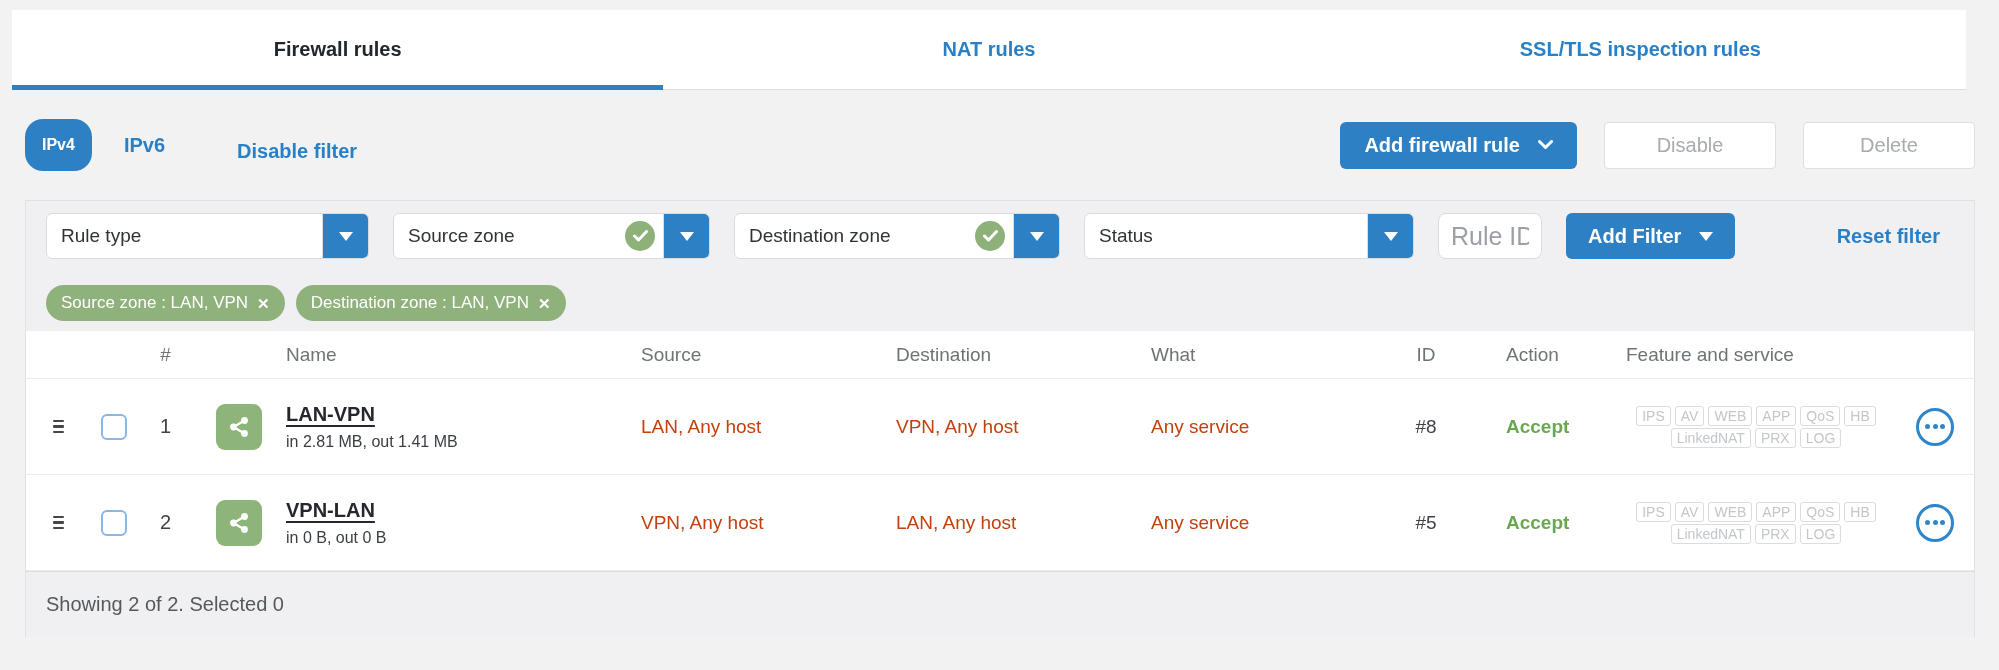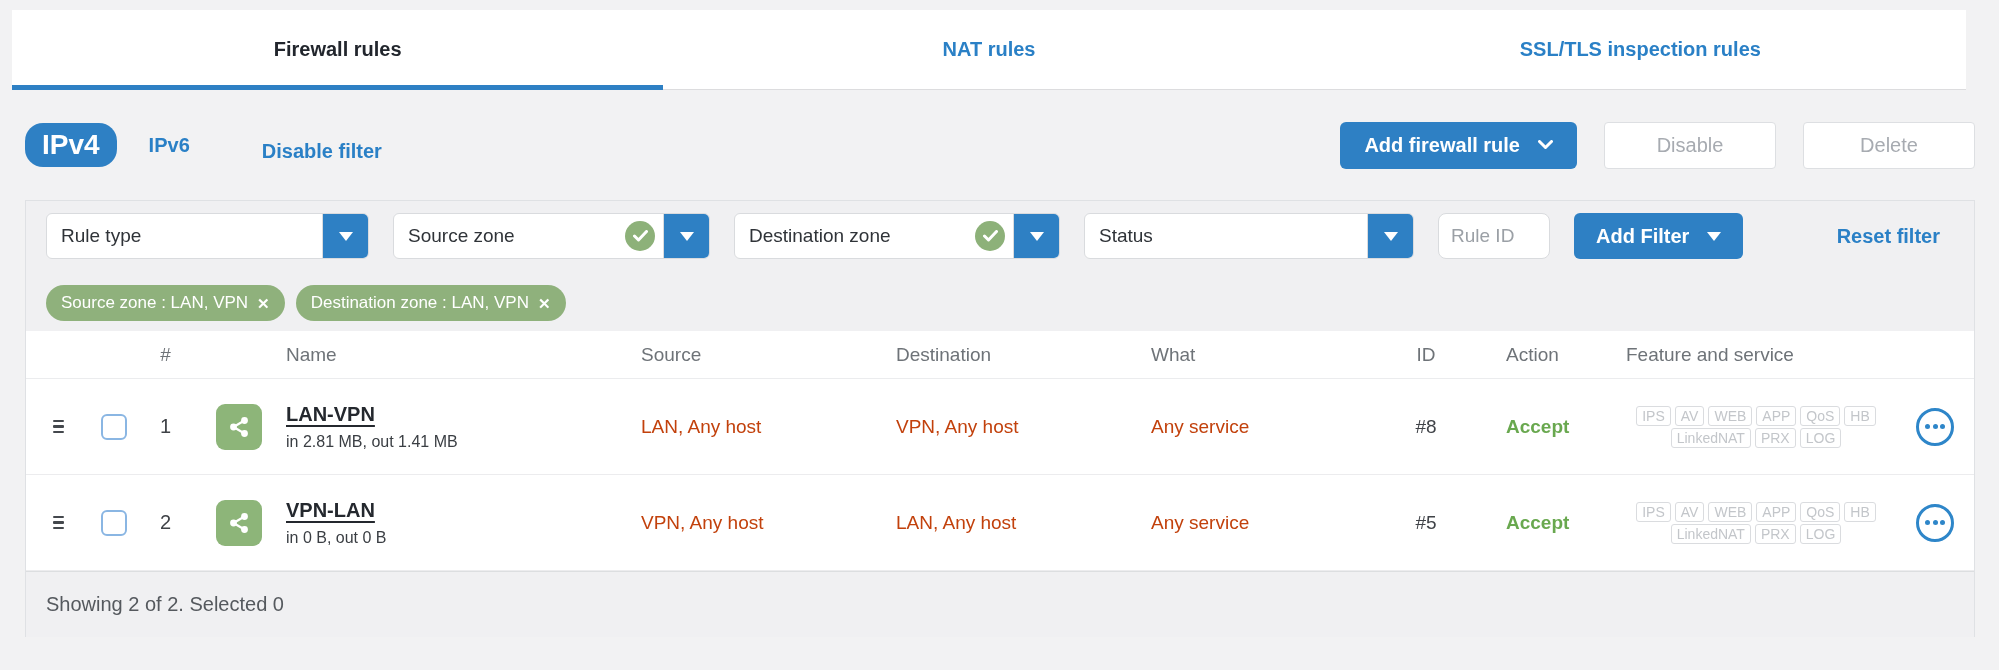--- a/index.html
+++ b/index.html
@@ -9,22 +9,22 @@
   .tabbar { position:absolute; top:10px; left:12px; width:1954px; height:80px;
             background:#ffffff; display:flex; border-bottom:1px solid #dcdcde; }
   .tab { flex:1; display:flex; align-items:center; justify-content:center;
          font-size:20px; font-weight:bold; color:#2a80c6; cursor:pointer; position:relative; }
   .tab.active { color:#22262d; }
   .tab.active::after { content:""; position:absolute; left:0; bottom:-1px; width:100%; height:5px; background:#2e80c4; }
 
   
   .toolbar { position:absolute; top:120px; left:25px; width:1950px; height:50px;
              display:flex; align-items:center; }
-  .pill { height:44px; padding:8px 17px; border-radius:18px; background:#2e80c4; color:#fff;
-          font-size:28px; font-weight:bold; display:flex; align-items:center; border:none; }
+  .pill { height:52px; padding:8px 17px; border-radius:18px; background:#2e80c4; color:#fff;
+          font-size:16px; font-weight:bold; display:flex; align-items:center; border:none; }
   .iplink { font-size:20px; font-weight:bold; color:#2a80c6; margin-left:32px; cursor:pointer; }
   .textlink { font-size:20px; font-weight:bold; color:#2a80c6; cursor:pointer; }
   .toolbar .textlink { margin-left:72px;margin-top:13px; }
   .btn-primary { height:47px; padding:0 24px; background:#2e80c4; border:none; border-radius:6px;
                  color:#fff; font-size:20px; font-weight:bold; display:flex; align-items:center; gap:18px; cursor:pointer; }
   .btn-ghost { height:47px; width:172px; background:#fff; border:1px solid #dddfe2; border-radius:4px;
                color:#a7abb1; font-size:20px; display:flex; align-items:center; justify-content:center; cursor:pointer; }
   .right-group { margin-left:auto; display:flex; align-items:flex-end; gap:27px; }
 
   
@@ -34,22 +34,22 @@
   .filter-section { background:#f0f0f2; padding:12px 20px 10px 20px; height:130px; }
   .filter-row1 { display:flex; align-items:center; gap:24px; }
   .select { height:46px; background:#fff; border:1px solid #d9dbde; border-radius:6px;
             display:flex; align-items:center; overflow:hidden; cursor:pointer; }
   .select .sel-label { font-size:19px; color:#2f3338; padding-left:14px; flex:1; }
   .sel-check { width:30px; height:30px; border-radius:50%; background:#8db179; color:#fff;
                display:flex; align-items:center; justify-content:center; margin-right:8px; flex:none; }
   .sel-chev { width:46px; height:46px; background:#2e80c4; display:flex; align-items:center;
               justify-content:center; flex:none; border-left:1px solid #d9dbde; }
   .w1{width:323px} .w2{width:317px} .w3{width:326px} .w4{width:330px}
-  .ruleid { width:112px; height:46px; border:1px solid #d9dbde; border-radius:8px; padding:0 12px;
-            font-size:19px; color:#2f3338; font-family:"Liberation Sans",sans-serif; }
+  .ruleid { width:104px; height:46px; border:1px solid #d9dbde; border-radius:8px; padding:0 12px;
+            font-size:25px; color:#2f3338; font-family:"Liberation Sans",sans-serif; }
   .ruleid::placeholder { color:#9ba0a6; }
   .addfilter { height:46px; padding:0 22px;justify-content:flex-end; }
   .reset { margin-left:auto; padding-right:14px; }
 
   .filter-row2 { margin-top:26px; padding-left:0px; display:flex; gap:11px; }
   .tag { height:36px; background:#8fb17c; border-radius:18px; color:#fff; font-size:17px;
          display:flex; align-items:center; padding:0 15px; gap:9px; }
   .tag .x { font-size:15px; font-weight:bold; cursor:pointer; line-height:1; }
 
   

